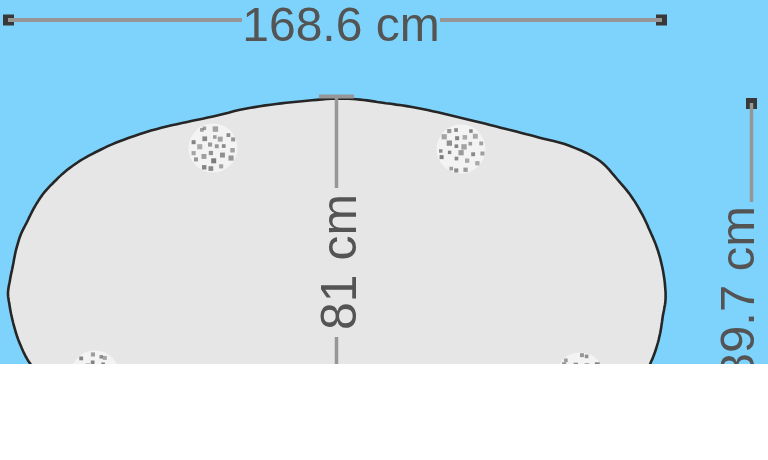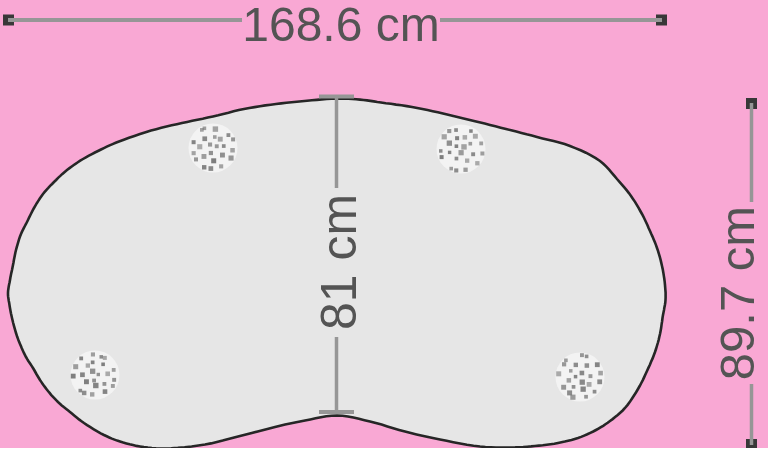--- a/index.html
+++ b/index.html
@@ -1,16 +1,16 @@
 <!DOCTYPE html>
 <html><head>
 <meta charset="utf-8">
 <style>
   html,body{margin:0;padding:0;background:#ffffff;}
-  .stage{position:relative;width:768px;height:448px;overflow:hidden;background:#f9a8d4;}
+  .stage{position:relative;width:768px;height:364px;overflow:hidden;background:#7dd3fc;}
   svg{display:block;}
   text{font-family:"Liberation Sans", sans-serif;}
 </style>
 </head>
 <body>
 
 <div class="stage">
 <svg width="768" height="460" viewBox="0 0 768 460" xmlns="http://www.w3.org/2000/svg">
 
   <path d="M 336.0 98.6 L 340.1 98.6 L 344.2 98.6 L 348.2 98.8 L 352.2 99.0 L 356.1 99.3 L 360.0 99.6 L 363.5 100.0 L 367.0 100.4 L 370.3 100.9 L 373.8 101.4 L 377.3 102.0 L 381.0 102.5 L 385.8 103.2 L 390.9 103.8 L 396.1 104.6 L 401.5 105.3 L 406.8 106.1 L 412.0 107.0 L 417.2 108.0 L 422.4 109.0 L 427.5 110.1 L 432.7 111.2 L 437.8 112.3 L 443.0 113.5 L 448.2 114.7 L 453.3 115.9 L 458.5 117.2 L 463.6 118.4 L 468.8 119.7 L 474.0 121.0 L 479.3 122.3 L 484.7 123.6 L 490.0 125.0 L 495.4 126.3 L 500.7 127.7 L 506.0 129.0 L 511.2 130.3 L 516.3 131.6 L 521.5 132.9 L 526.6 134.3 L 531.8 135.6 L 537.0 137.0 L 542.5 138.4 L 548.0 139.7 L 553.6 141.1 L 559.2 142.5 L 564.6 144.1 L 570.0 146.0 L 575.3 148.1 L 580.6 150.3 L 585.9 152.7 L 590.9 155.3 L 595.7 158.1 L 600.0 161.0 L 603.3 163.7 L 606.3 166.6 L 609.1 169.7 L 611.8 172.8 L 614.4 175.9 L 617.0 179.0 L 619.5 181.8 L 621.9 184.6 L 624.3 187.4 L 626.6 190.2 L 628.9 193.1 L 631.0 196.0 L 633.0 198.9 L 635.0 201.9 L 636.8 204.9 L 638.6 207.9 L 640.3 211.0 L 642.0 214.0 L 643.5 216.8 L 644.9 219.7 L 646.2 222.5 L 647.5 225.3 L 648.7 228.2 L 650.0 231.0 L 651.2 233.8 L 652.5 236.6 L 653.7 239.4 L 654.9 242.3 L 656.0 245.1 L 657.0 248.0 L 658.0 250.9 L 658.9 253.9 L 659.8 256.9 L 660.6 259.9 L 661.3 262.9 L 662.0 266.0 L 662.7 269.1 L 663.3 272.4 L 663.8 275.6 L 664.3 278.8 L 664.7 281.9 L 665.0 285.0 L 665.2 287.6 L 665.4 290.1 L 665.6 292.6 L 665.6 295.1 L 665.6 297.5 L 665.5 300.0 L 665.3 302.5 L 664.9 304.9 L 664.4 307.4 L 664.0 309.9 L 663.5 312.4 L 663.0 315.0 L 662.5 318.0 L 662.1 321.2 L 661.6 324.4 L 661.2 327.6 L 660.6 330.9 L 660.0 334.0 L 659.3 337.0 L 658.6 340.1 L 657.8 343.0 L 656.9 346.0 L 656.0 349.0 L 655.0 352.0 L 653.8 355.2 L 652.6 358.4 L 651.2 361.5 L 649.9 364.7 L 648.4 367.9 L 647.0 371.0 L 645.6 374.0 L 644.2 377.1 L 642.8 380.1 L 641.3 383.0 L 639.7 386.0 L 638.0 389.0 L 636.1 392.2 L 634.0 395.5 L 631.9 398.8 L 629.7 402.1 L 627.4 405.1 L 625.0 408.0 L 622.7 410.5 L 620.2 412.8 L 617.7 415.0 L 615.1 417.1 L 612.6 419.1 L 610.0 421.0 L 607.7 422.7 L 605.4 424.3 L 603.2 425.8 L 600.9 427.2 L 598.5 428.6 L 596.0 430.0 L 593.2 431.5 L 590.3 432.9 L 587.3 434.3 L 584.2 435.6 L 581.1 436.9 L 578.0 438.0 L 574.8 439.0 L 571.5 440.0 L 568.2 440.8 L 564.8 441.6 L 561.4 442.3 L 558.0 443.0 L 554.3 443.7 L 550.5 444.2 L 546.7 444.7 L 542.8 445.2 L 538.9 445.6 L 535.0 446.0 L 531.1 446.4 L 527.2 446.7 L 523.2 447.0 L 519.3 447.2 L 515.2 447.4 L 511.0 447.5 L 506.1 447.6 L 501.1 447.6 L 496.0 447.5 L 490.8 447.3 L 485.4 447.0 L 480.0 446.5 L 473.6 445.7 L 466.9 444.7 L 460.1 443.5 L 453.3 442.2 L 446.6 440.8 L 440.0 439.5 L 434.0 438.3 L 428.1 437.0 L 422.3 435.7 L 416.6 434.4 L 410.8 433.0 L 405.0 431.5 L 399.1 429.9 L 393.3 428.2 L 387.4 426.4 L 381.6 424.6 L 375.8 423.0 L 370.0 421.5 L 364.5 420.2 L 358.9 418.8 L 353.4 417.6 L 347.9 416.5 L 342.5 415.8 L 337.0 415.5 L 331.6 415.7 L 326.3 416.3 L 320.9 417.2 L 315.6 418.3 L 310.3 419.4 L 305.0 420.5 L 300.0 421.5 L 295.0 422.5 L 290.1 423.5 L 285.1 424.6 L 280.1 425.8 L 275.0 427.0 L 269.3 428.4 L 263.5 429.9 L 257.7 431.4 L 251.8 433.0 L 245.9 434.5 L 240.0 436.0 L 234.2 437.5 L 228.4 439.0 L 222.7 440.6 L 216.9 442.0 L 211.0 443.4 L 205.0 444.5 L 198.4 445.5 L 191.6 446.5 L 184.6 447.3 L 177.8 447.9 L 171.2 448.3 L 165.0 448.5 L 160.5 448.5 L 156.1 448.3 L 151.9 448.0 L 147.9 447.6 L 143.9 447.1 L 140.0 446.5 L 136.5 445.9 L 133.0 445.1 L 129.7 444.3 L 126.4 443.4 L 123.2 442.5 L 120.0 441.5 L 117.2 440.6 L 114.5 439.6 L 111.9 438.6 L 109.3 437.5 L 106.7 436.3 L 104.0 435.0 L 100.7 433.3 L 97.3 431.4 L 93.8 429.3 L 90.4 427.2 L 87.1 425.1 L 84.0 423.0 L 81.5 421.2 L 79.0 419.4 L 76.7 417.5 L 74.5 415.7 L 72.2 413.8 L 70.0 412.0 L 67.9 410.3 L 65.9 408.7 L 63.8 407.1 L 61.8 405.4 L 59.9 403.7 L 58.0 402.0 L 56.2 400.2 L 54.5 398.4 L 52.8 396.6 L 51.1 394.8 L 49.6 392.9 L 48.0 391.0 L 46.6 389.2 L 45.2 387.4 L 43.8 385.6 L 42.5 383.7 L 41.3 381.9 L 40.0 380.0 L 38.8 378.0 L 37.6 376.0 L 36.4 374.0 L 35.3 372.0 L 34.2 370.0 L 33.0 368.0 L 31.8 366.1 L 30.6 364.3 L 29.4 362.5 L 28.2 360.7 L 27.1 358.9 L 26.0 357.0 L 24.9 354.9 L 23.8 352.7 L 22.8 350.5 L 21.8 348.3 L 20.9 346.1 L 20.0 344.0 L 19.2 342.1 L 18.5 340.3 L 17.9 338.6 L 17.2 336.8 L 16.6 334.9 L 16.0 333.0 L 15.3 330.6 L 14.6 328.1 L 13.9 325.6 L 13.2 323.0 L 12.6 320.5 L 12.0 318.0 L 11.5 315.8 L 11.0 313.6 L 10.6 311.4 L 10.2 309.3 L 9.8 307.1 L 9.5 305.0 L 9.2 303.0 L 8.8 301.0 L 8.5 299.0 L 8.2 297.0 L 8.0 295.0 L 8.0 293.0 L 8.1 290.9 L 8.4 288.7 L 8.7 286.6 L 9.1 284.4 L 9.6 282.2 L 10.0 280.0 L 10.4 277.6 L 10.9 275.1 L 11.4 272.6 L 12.0 270.0 L 12.5 267.5 L 13.0 265.0 L 13.5 262.5 L 13.9 260.0 L 14.4 257.5 L 14.9 255.0 L 15.4 252.5 L 16.0 250.0 L 16.7 247.3 L 17.5 244.6 L 18.3 241.8 L 19.1 239.1 L 20.0 236.5 L 21.0 234.0 L 21.9 231.9 L 22.9 229.9 L 23.9 227.9 L 24.9 226.0 L 26.0 224.0 L 27.0 222.0 L 28.1 219.7 L 29.2 217.4 L 30.4 215.0 L 31.5 212.7 L 32.7 210.3 L 34.0 208.0 L 35.4 205.6 L 36.8 203.2 L 38.3 200.9 L 39.8 198.5 L 41.4 196.2 L 43.0 194.0 L 44.7 191.9 L 46.5 189.8 L 48.3 187.9 L 50.1 185.9 L 52.1 184.0 L 54.0 182.0 L 56.1 180.0 L 58.1 177.9 L 60.3 175.9 L 62.4 173.9 L 64.7 171.9 L 67.0 170.0 L 69.5 168.1 L 72.1 166.2 L 74.8 164.3 L 77.5 162.5 L 80.2 160.7 L 83.0 159.0 L 85.9 157.3 L 88.9 155.7 L 91.9 154.1 L 94.9 152.5 L 98.0 151.0 L 101.0 149.5 L 103.9 148.1 L 106.8 146.7 L 109.6 145.4 L 112.6 144.1 L 115.7 142.8 L 119.0 141.5 L 123.8 139.7 L 129.0 137.8 L 134.4 135.9 L 140.0 134.0 L 145.6 132.2 L 151.0 130.6 L 156.2 129.2 L 161.3 127.8 L 166.5 126.5 L 171.7 125.3 L 176.8 124.2 L 182.0 123.0 L 187.2 121.9 L 192.3 120.8 L 197.5 119.7 L 202.7 118.7 L 207.8 117.6 L 213.0 116.5 L 218.2 115.3 L 223.3 114.0 L 228.5 112.7 L 233.6 111.3 L 238.8 110.1 L 244.0 109.0 L 249.3 108.0 L 254.6 107.1 L 260.0 106.2 L 265.3 105.4 L 270.7 104.7 L 276.0 104.0 L 281.2 103.4 L 286.4 102.8 L 291.6 102.2 L 296.8 101.7 L 301.9 101.3 L 307.0 100.8 L 311.9 100.3 L 316.8 99.9 L 321.7 99.4 L 326.6 99.0 L 331.3 98.8 Z" fill="#e6e6e6" stroke="#262626" stroke-width="2.6"></path>

